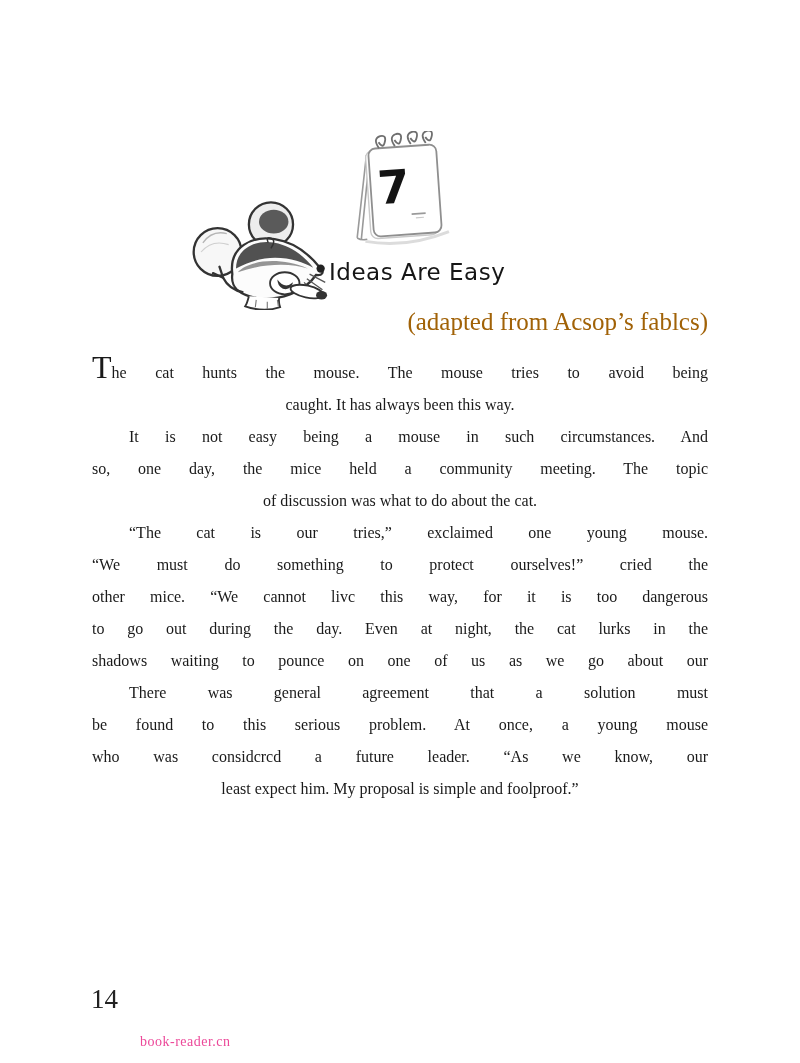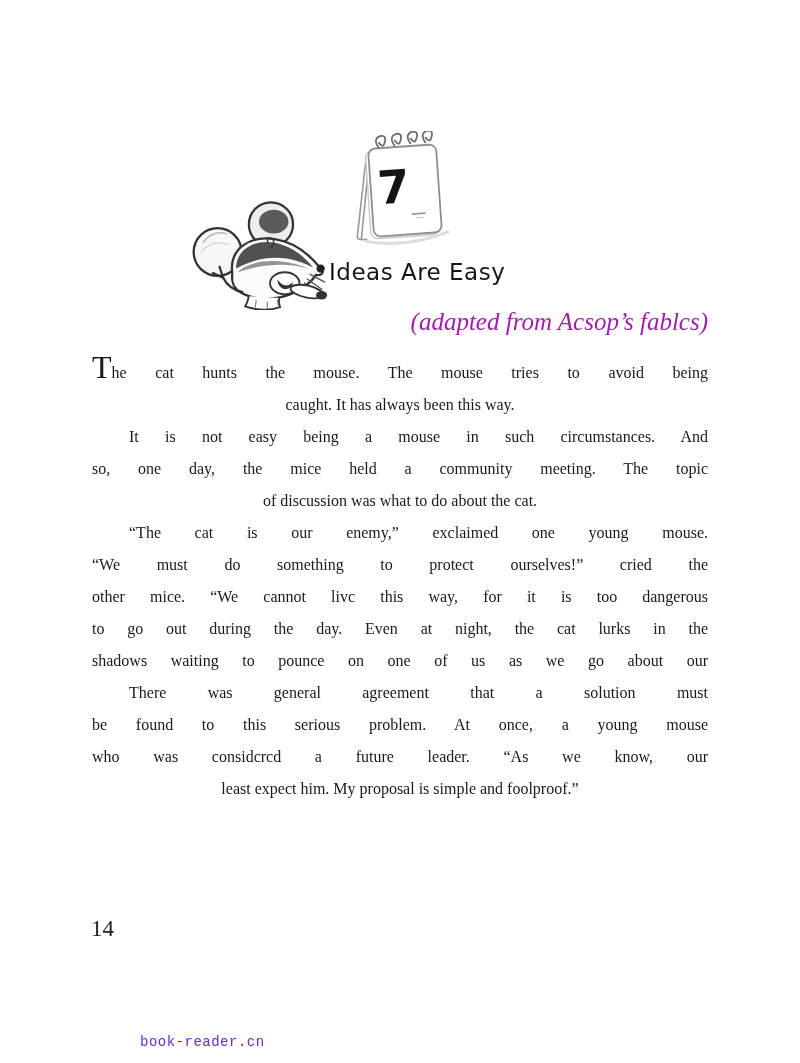--- a/index.html
+++ b/index.html
@@ -10,34 +10,34 @@
   .illus { position:absolute; }
   .mouse { left:190px; top:194px; width:138px; height:116px; }
   .calendar { left:344px; top:131px; width:108px; height:122px; }
   .title {
     position:absolute; left:329px; top:252px;
     font-family:"DejaVu Sans", sans-serif; font-size:23px; line-height:40px;
     color:#161616; letter-spacing:0.5px; white-space:nowrap;
   }
   .subtitle {
     position:absolute; right:92px; top:306px;
-    font-size:25px; line-height:32px; color:#a21caf; white-space:nowrap;font-style:italic;
+    font-size:25px; line-height:32px; color:#a16207; white-space:nowrap;
   }
   .bodytext {
     position:absolute; left:92px; top:357px; width:616px;
     font-size:16px; line-height:32px; color:#1a1a1a;
   }
   .line { text-align:center; }
   .line.just { text-align:justify; text-align-last:justify; }
   .line.indent { padding-left:37px;font-family:Liberation Serif, serif; }
   .opener::first-letter { font-size:32px; line-height:1px; }
-  .pagenum { position:absolute; left:91px; top:916px; font-size:23px; color:#222; }
+  .pagenum { position:absolute; left:91px; top:984px; font-size:27px; color:#222; }
   .watermark {
     position:absolute; left:140px; top:1034px;
-    font-family:Liberation Mono, monospace; font-size:14px; color:#6d28d9;
+    font-family:Liberation Serif, serif; font-size:14px; color:#ec4899;
     letter-spacing:0.5px;
   }
   .cal-seven {
     font-family:"DejaVu Sans", sans-serif; font-weight:bold; font-size:46px; fill:#141414;
   }
 </style>
 </head>
 <body>
 
 <div class="page">
@@ -107,21 +107,21 @@
     <div>
       <div class="line just opener">The cat hunts the mouse. The mouse tries to avoid being</div>
       <div class="line">caught. It has always been this way.</div>
     </div>
     <div>
       <div class="line just indent">It is not easy being a mouse in such circumstances. And</div>
       <div class="line just">so, one day, the mice held a community meeting. The topic</div>
       <div class="line">of discussion was what to do about the cat.</div>
     </div>
     <div>
-      <div class="line just indent">“The cat is our enemy,” exclaimed one young mouse.</div>
+      <div class="line just indent">“The cat is our tries,” exclaimed one young mouse.</div>
       <div class="line just">“We must do something to protect ourselves!” cried the</div>
       <div class="line just">other mice. “We cannot livc this way, for it is too dangerous</div>
       <div class="line just">to go out during the day. Even at night, the cat lurks in the</div>
       <div class="line just">shadows waiting to pounce on one of us as we go about our</div>
     </div>
     <div>
       <div class="line just indent">There was general agreement that a solution must</div>
       <div class="line just">be found to this serious problem. At once, a young mouse</div>
       <div class="line just">who was considcrcd a future leader. “As we know, our</div>
       <div class="line">least expect him. My proposal is simple and foolproof.”</div>

